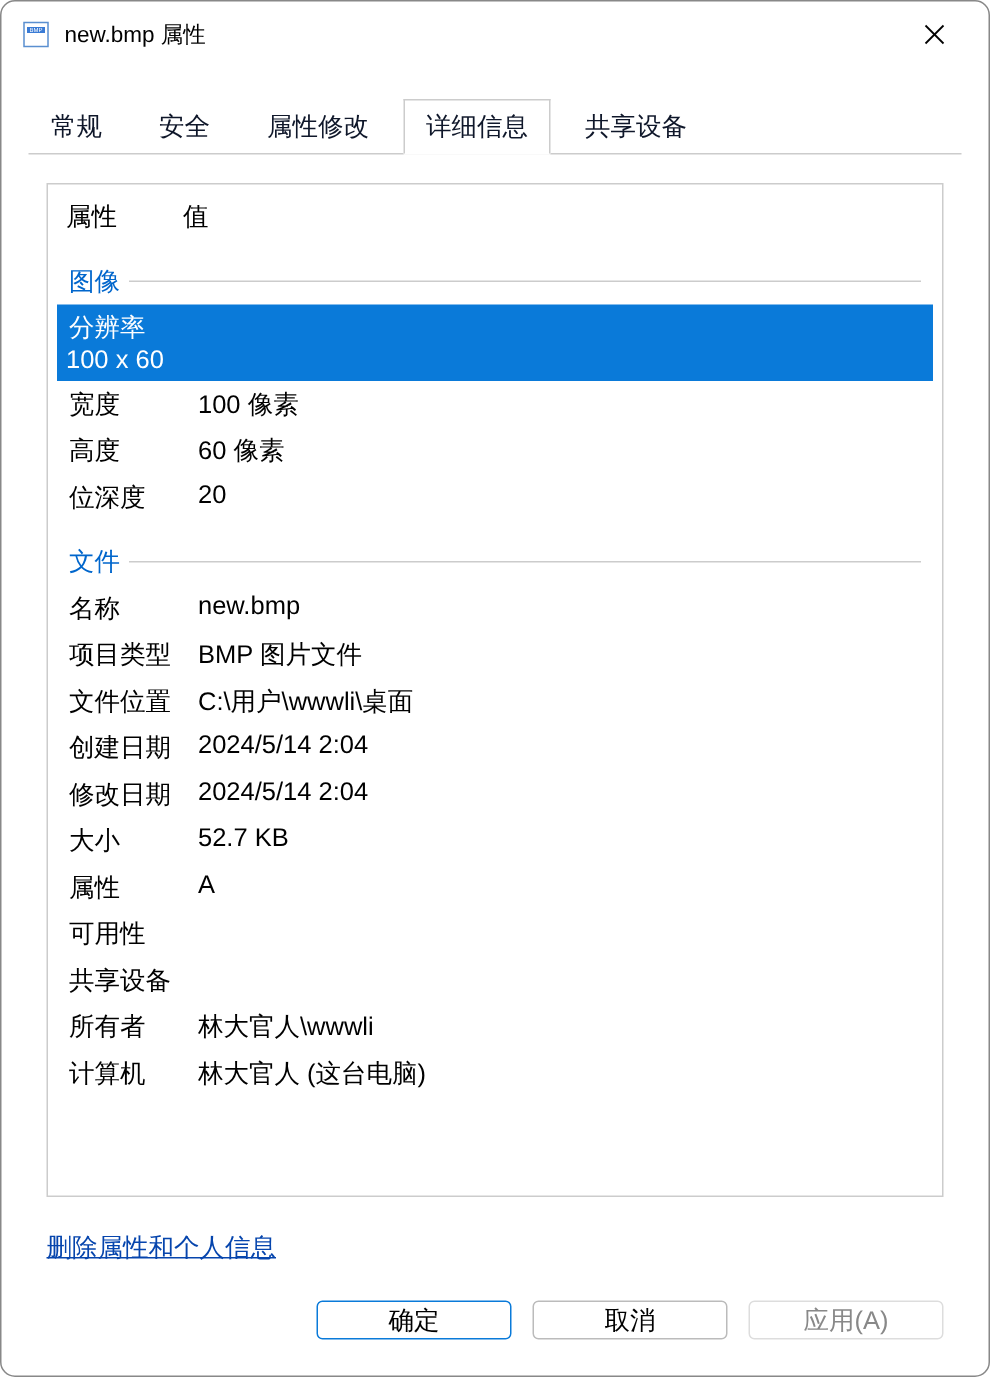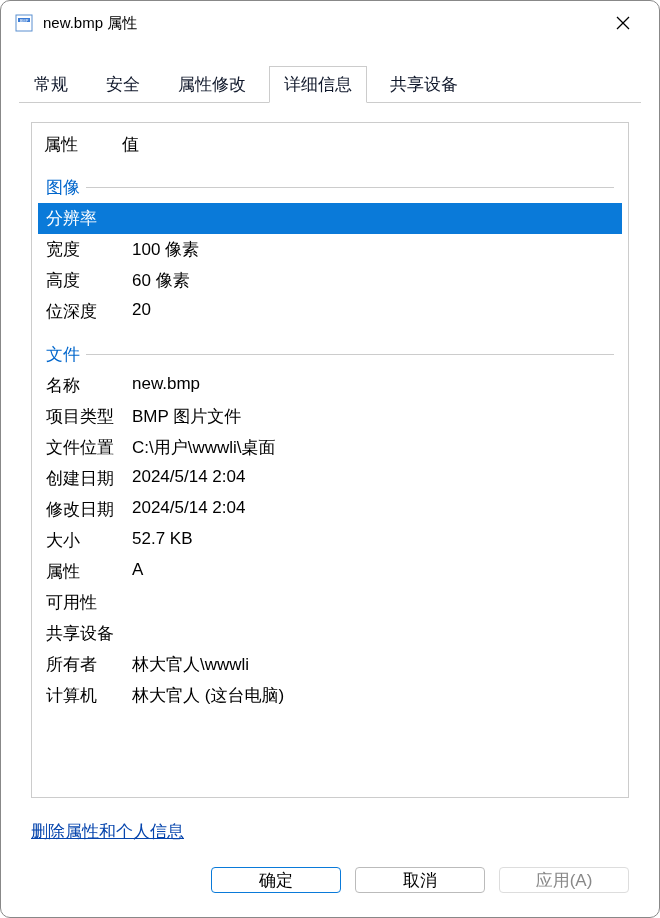--- a/index.html
+++ b/index.html
@@ -212,20 +212,21 @@
         <div class="col-val">值</div>
       </div>
 
       <div class="section-header">
         <span class="section-label">图像</span>
         <span class="section-line"></span>
       </div>
 
       <div class="prop-row selected">
         <div class="col-prop">分辨率</div>
+        <div class="col-val">100 x 60</div>
       </div>
       <div class="prop-row">
         <div class="col-prop">宽度</div>
         <div class="col-val">100 像素</div>
       </div>
       <div class="prop-row">
         <div class="col-prop">高度</div>
         <div class="col-val">60 像素</div>
       </div>
       <div class="prop-row">

